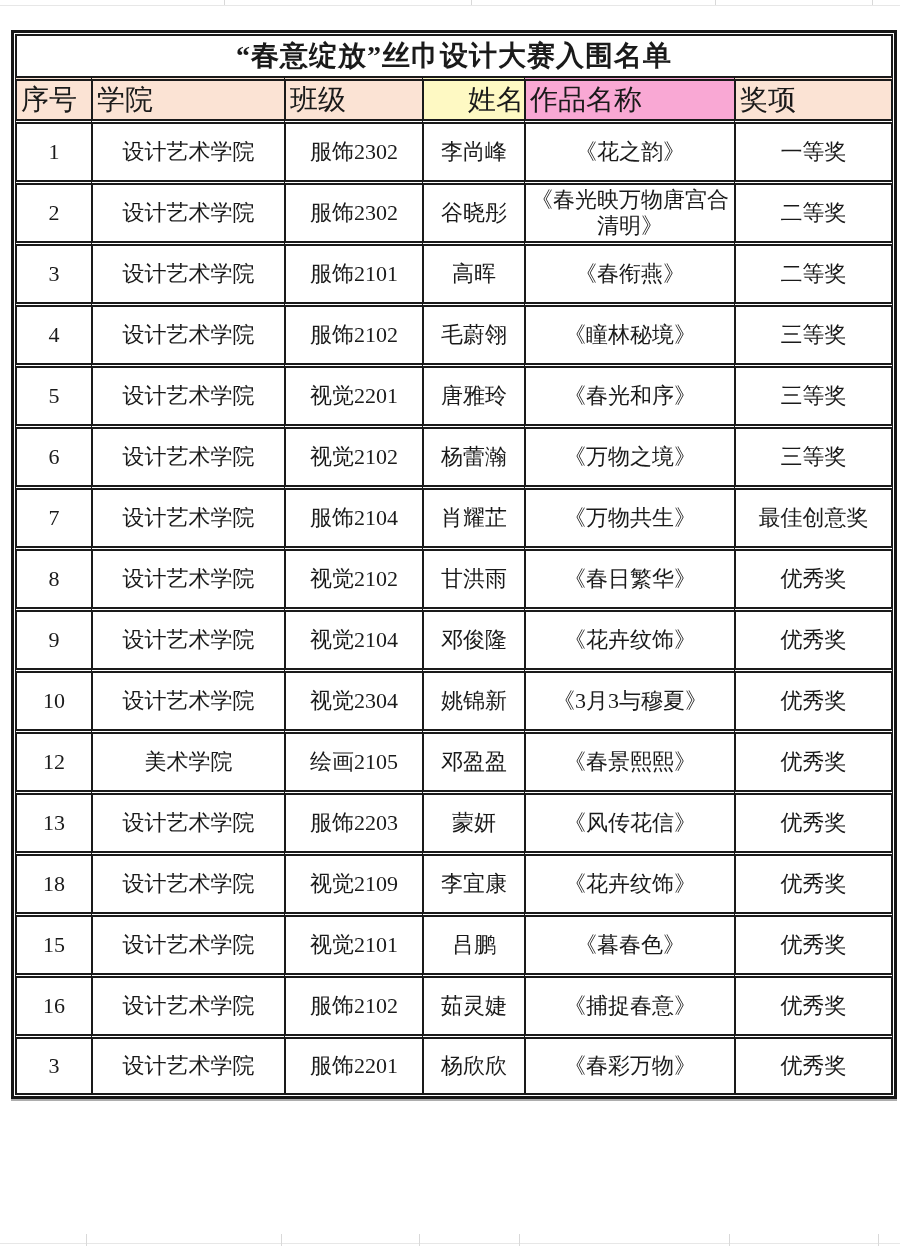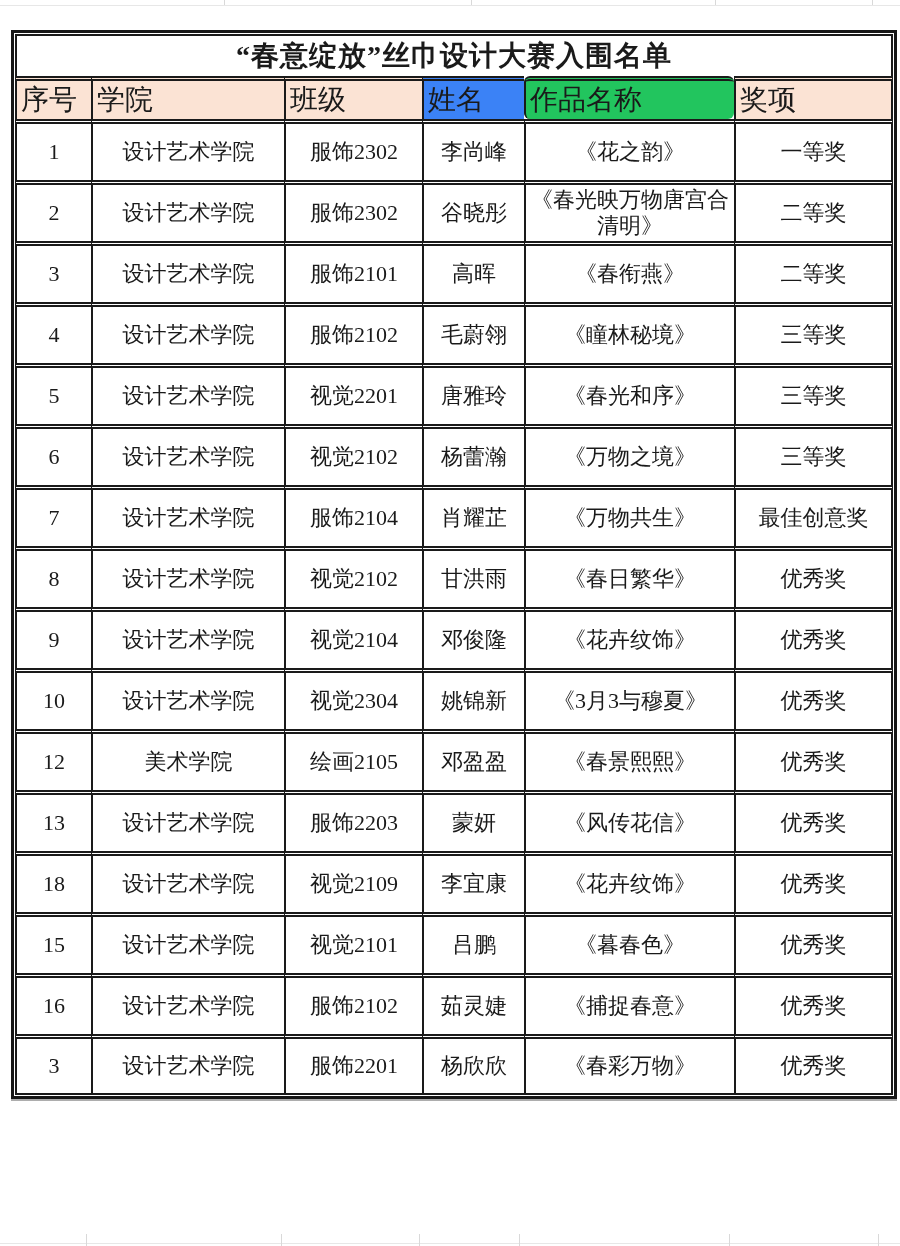--- a/index.html
+++ b/index.html
@@ -106,22 +106,22 @@
         <col style="width:159px">
       </colgroup>
       <thead>
         <tr class="title-row">
           <td colspan="6">“春意绽放”丝巾设计大赛入围名单</td>
         </tr>
         <tr class="header-row" id="header-row">
             <th style="background: rgb(251, 227, 212);">序号</th>
             <th style="background: rgb(251, 227, 212);">学院</th>
             <th style="background: rgb(251, 227, 212);">班级</th>
-            <th style="background: #3b82f6;">姓名</th>
-            <th style="background: #22c55e; border-radius: 6px;">作品名称</th>
+            <th style="background: #fef9c3; text-align: right;">姓名</th>
+            <th style="background: #f9a8d4;">作品名称</th>
             <th style="background: rgb(251, 227, 212);">奖项</th>
           </tr>
       </thead>
       <tbody id="table-body">
           <tr>
             <td>1</td>
             <td>设计艺术学院</td>
             <td>服饰2302</td>
             <td>李尚峰</td>
             <td>《花之韵》</td>

